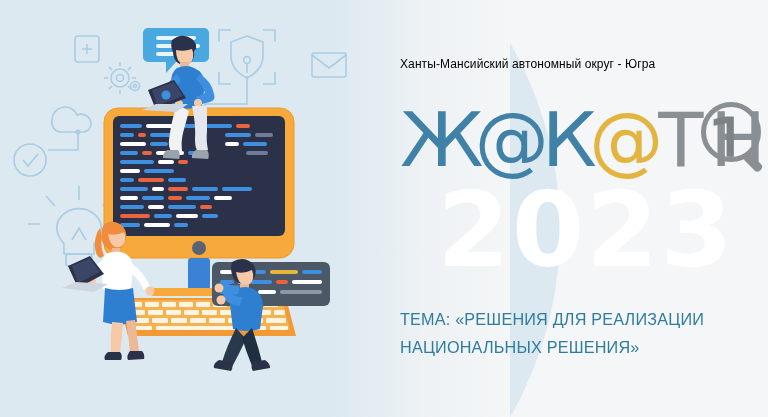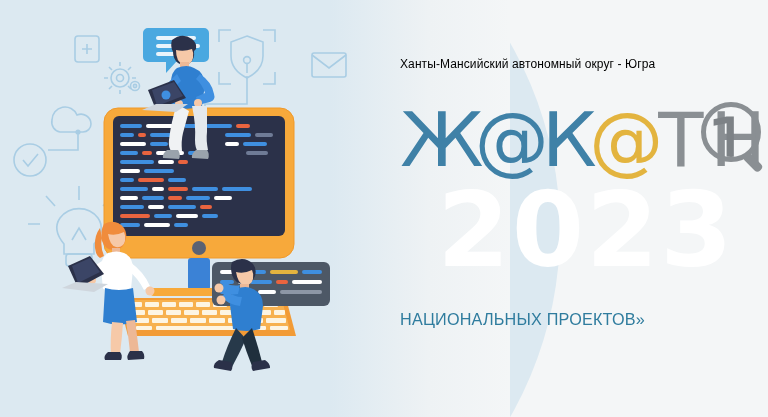--- a/index.html
+++ b/index.html
@@ -405,17 +405,18 @@
         </span>
         <span class="mag-handle"></span>
       </span>
 
       <span class="l-n">Н</span>
     </div>
 
     <div class="year">2023</div>
 
     <div class="theme">
-      <div>НАЦИОНАЛЬНЫХ ПРОЕКТОВ»</div>
+      <div>ТЕМА: «РЕШЕНИЯ ДЛЯ РЕАЛИЗАЦИИ</div>
+      <div>НАЦИОНАЛЬНЫХ РЕШЕНИЯ»</div>
     </div>
 
   </div>
 </div>
 
 </body></html>

